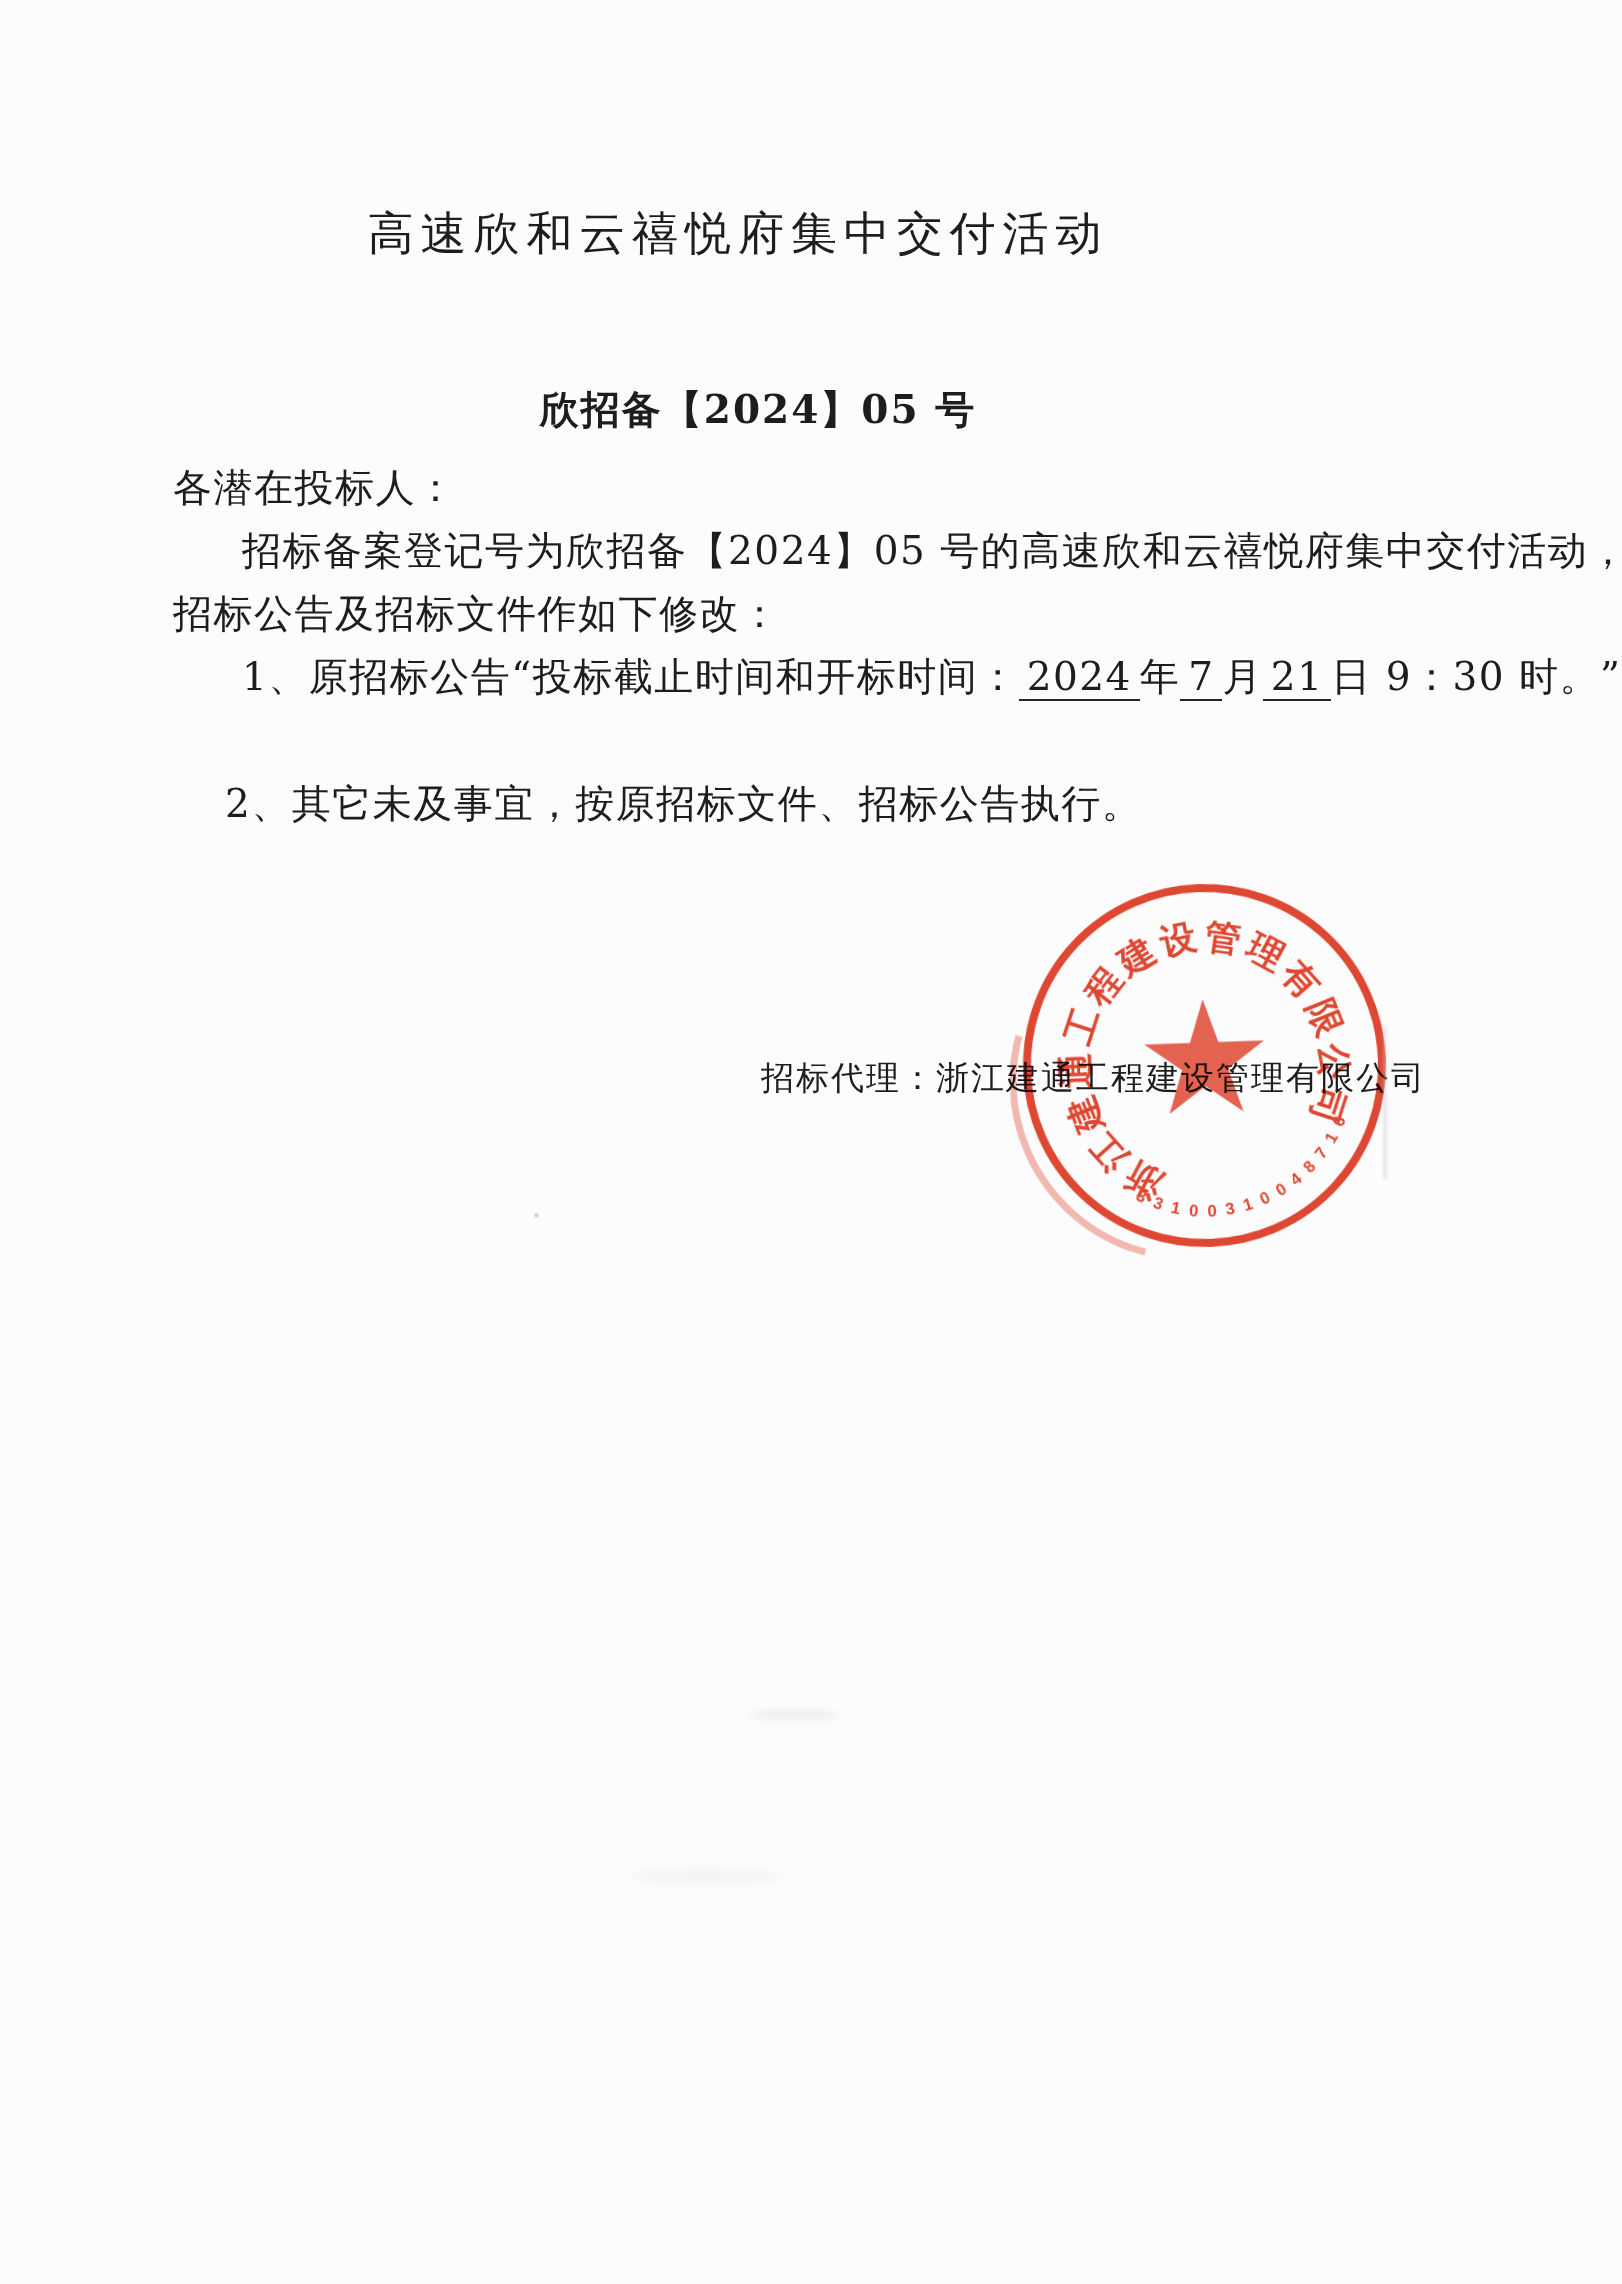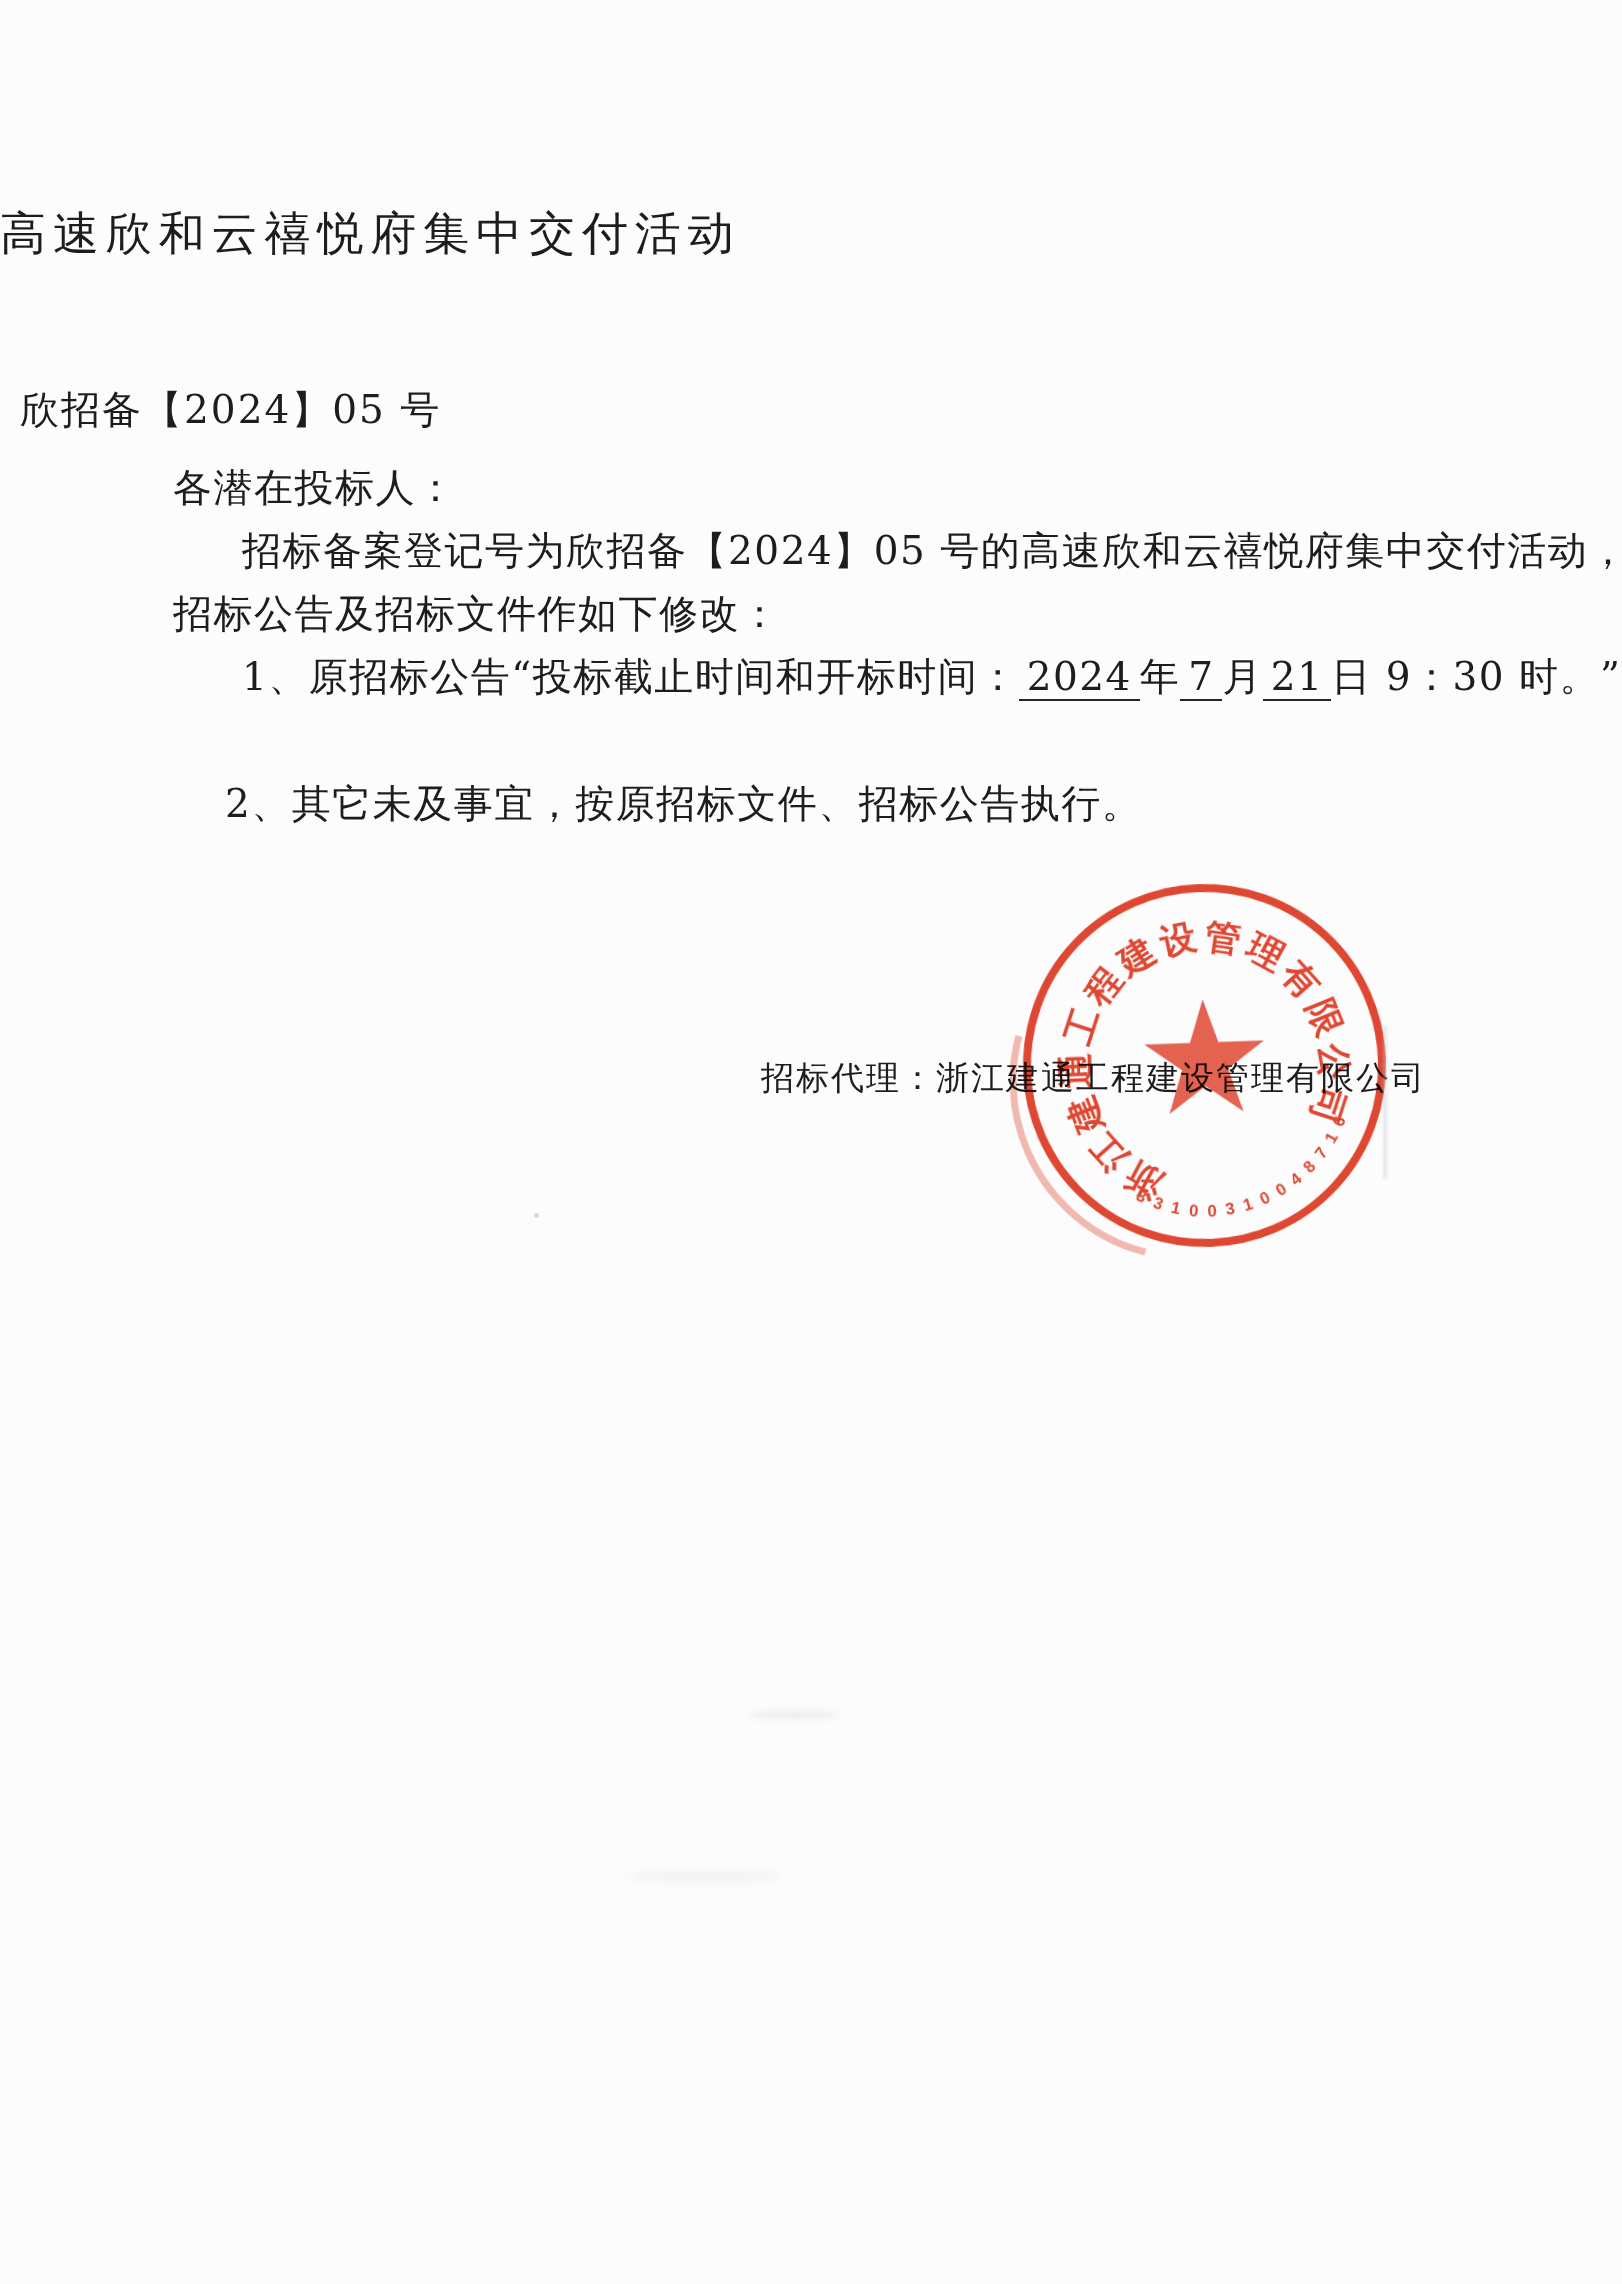--- a/index.html
+++ b/index.html
@@ -5,24 +5,24 @@
   html,body{margin:0;padding:0;background:#ffffff;}
   .page{
     position:relative;
     width:1622px;height:2284px;
     background:#fdfcfd;
     overflow:hidden;
     font-family:"DejaVu Serif","Liberation Serif",serif;
     color:#1d1d1f;
   }
   .abs{position:absolute;white-space:nowrap;}
-  .center{left:0;width:1452px;text-align:left;}
+  .center{left:12px;width:1452px;text-align:center;}
   .t1{font-size:46px;letter-spacing:6.9px;font-weight:500;}
   .t2{font-size:45px;letter-spacing:2px;font-weight:500;}
-  .t3{font-size:39px;letter-spacing:2px;font-weight:400;padding-left:20px;}
+  .t3{font-size:39px;letter-spacing:2px;font-weight:700;padding-left:20px;}
   .body-line{font-size:39px;letter-spacing:1.5px;line-height:1.2;}
   .u{border-bottom:2.5px solid #262626;padding:0 7.9px;}
   .sig-line{font-size:33px;letter-spacing:2px;}
   .date-line{font-size:33px;letter-spacing:2px;word-spacing:15.8px;}
 
   
   .seal{
     position:absolute;left:1023px;top:884px;width:364px;height:364px;
     mix-blend-mode:multiply;opacity:.93;filter:blur(0.4px);
     transform:rotate(-2deg);

